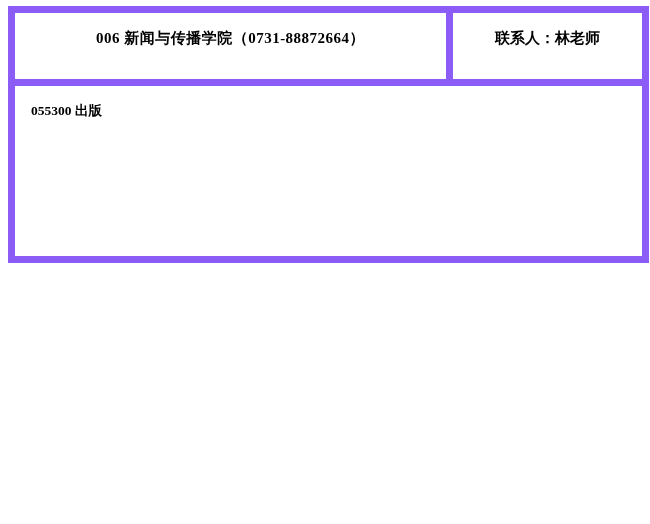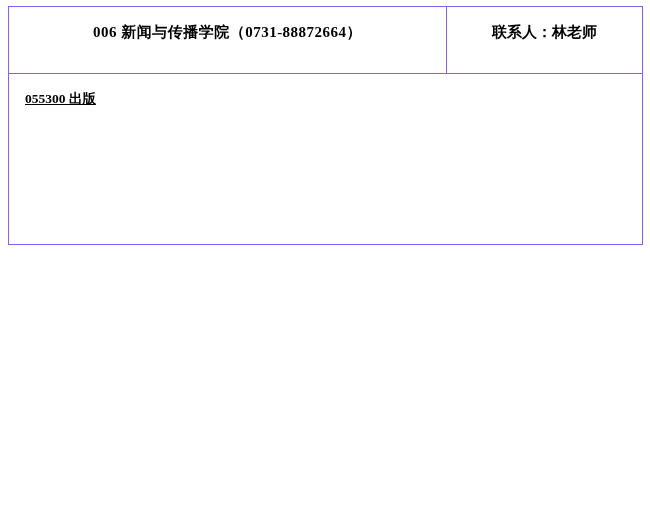--- a/index.html
+++ b/index.html
@@ -20,21 +20,21 @@
     height: 524px;
     box-sizing: border-box;
     padding: 6px 8px 0 8px;
   }
   table.doc-table {
     width: 634px;
     border-collapse: collapse;
     table-layout: fixed;
   }
   table.doc-table td {
-    border: 1px solid #8b5cf6;
+    border: 7px solid #8b5cf6;
     vertical-align: top;
     padding: 16px;
   }
   
   .header-row td {
     border: 1px solid #000000;
     height: 34px;
   }
   .college-cell {
     text-align: center;
@@ -46,21 +46,20 @@
   .contact-cell {
     text-align: center;
     font-weight: bold;
     font-size: 15px;
     padding: 6px 4px 6px 4px;
     margin-top: 27px;
   }
   
   .body-cell {
     padding: 0;
-    text-decoration: underline;
   }
   table.inner {
     width: 100%;
     border-collapse: collapse;
     table-layout: fixed;
   }
   table.inner td {
     border: 0;
     padding: 0;
   }

